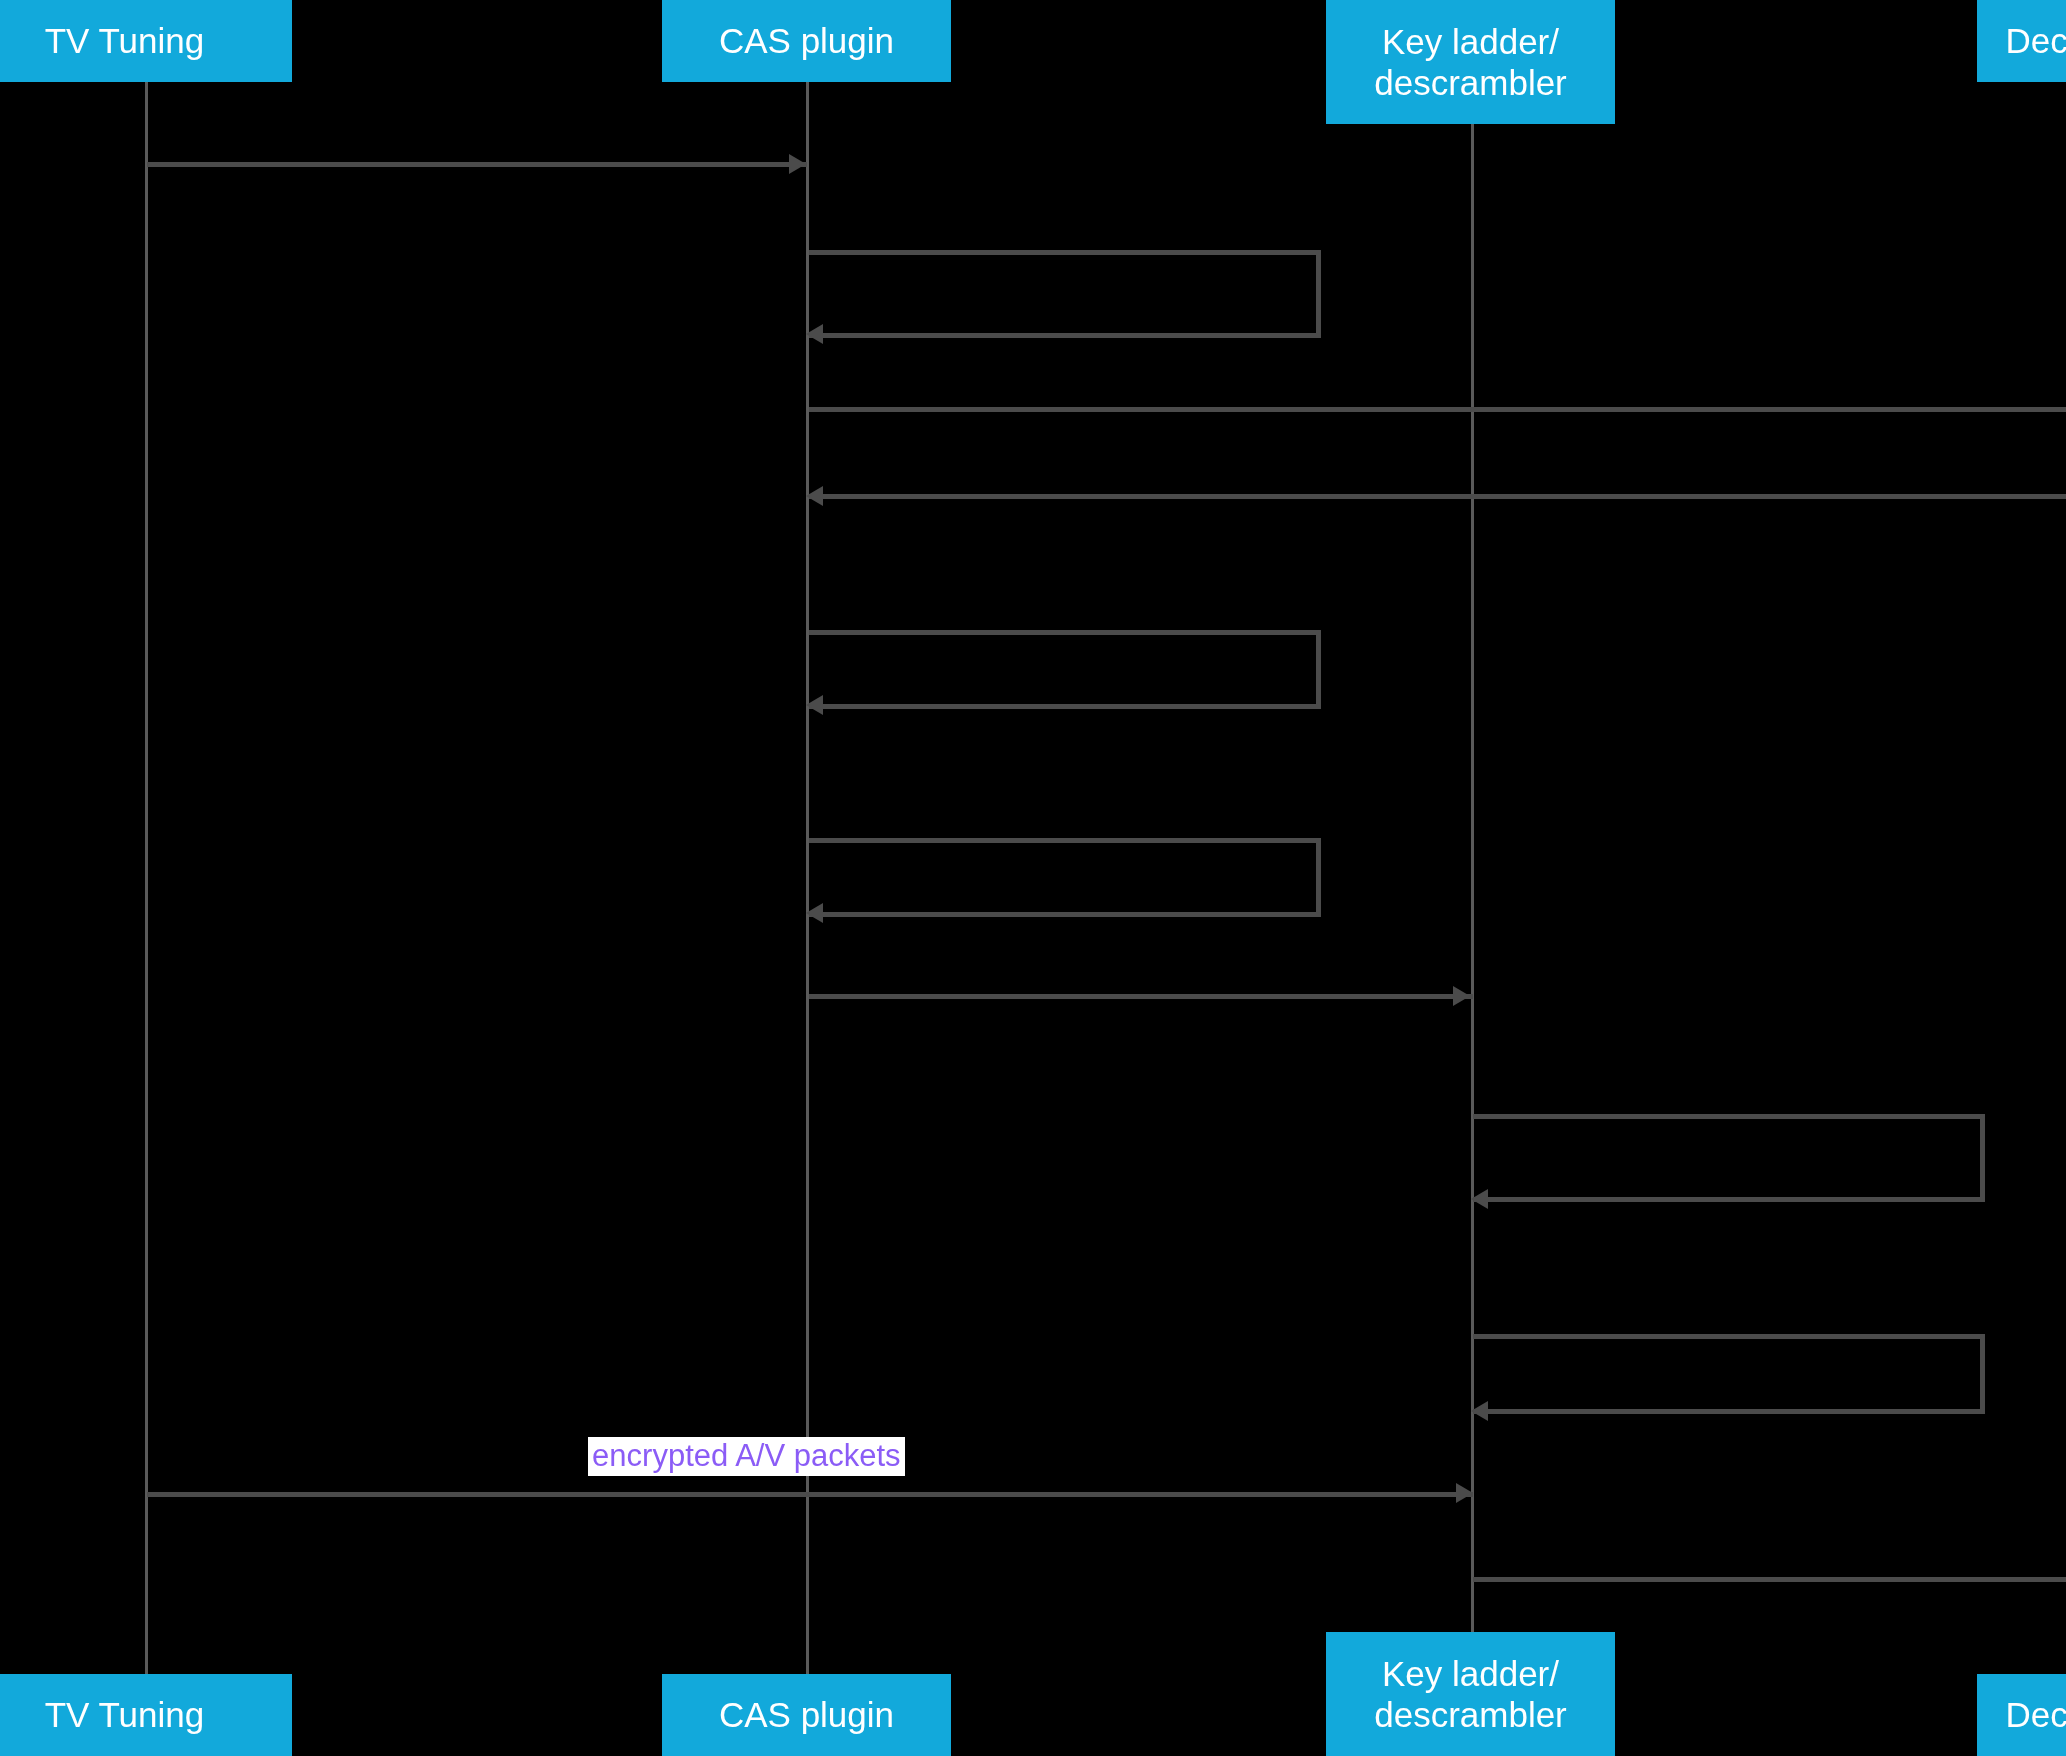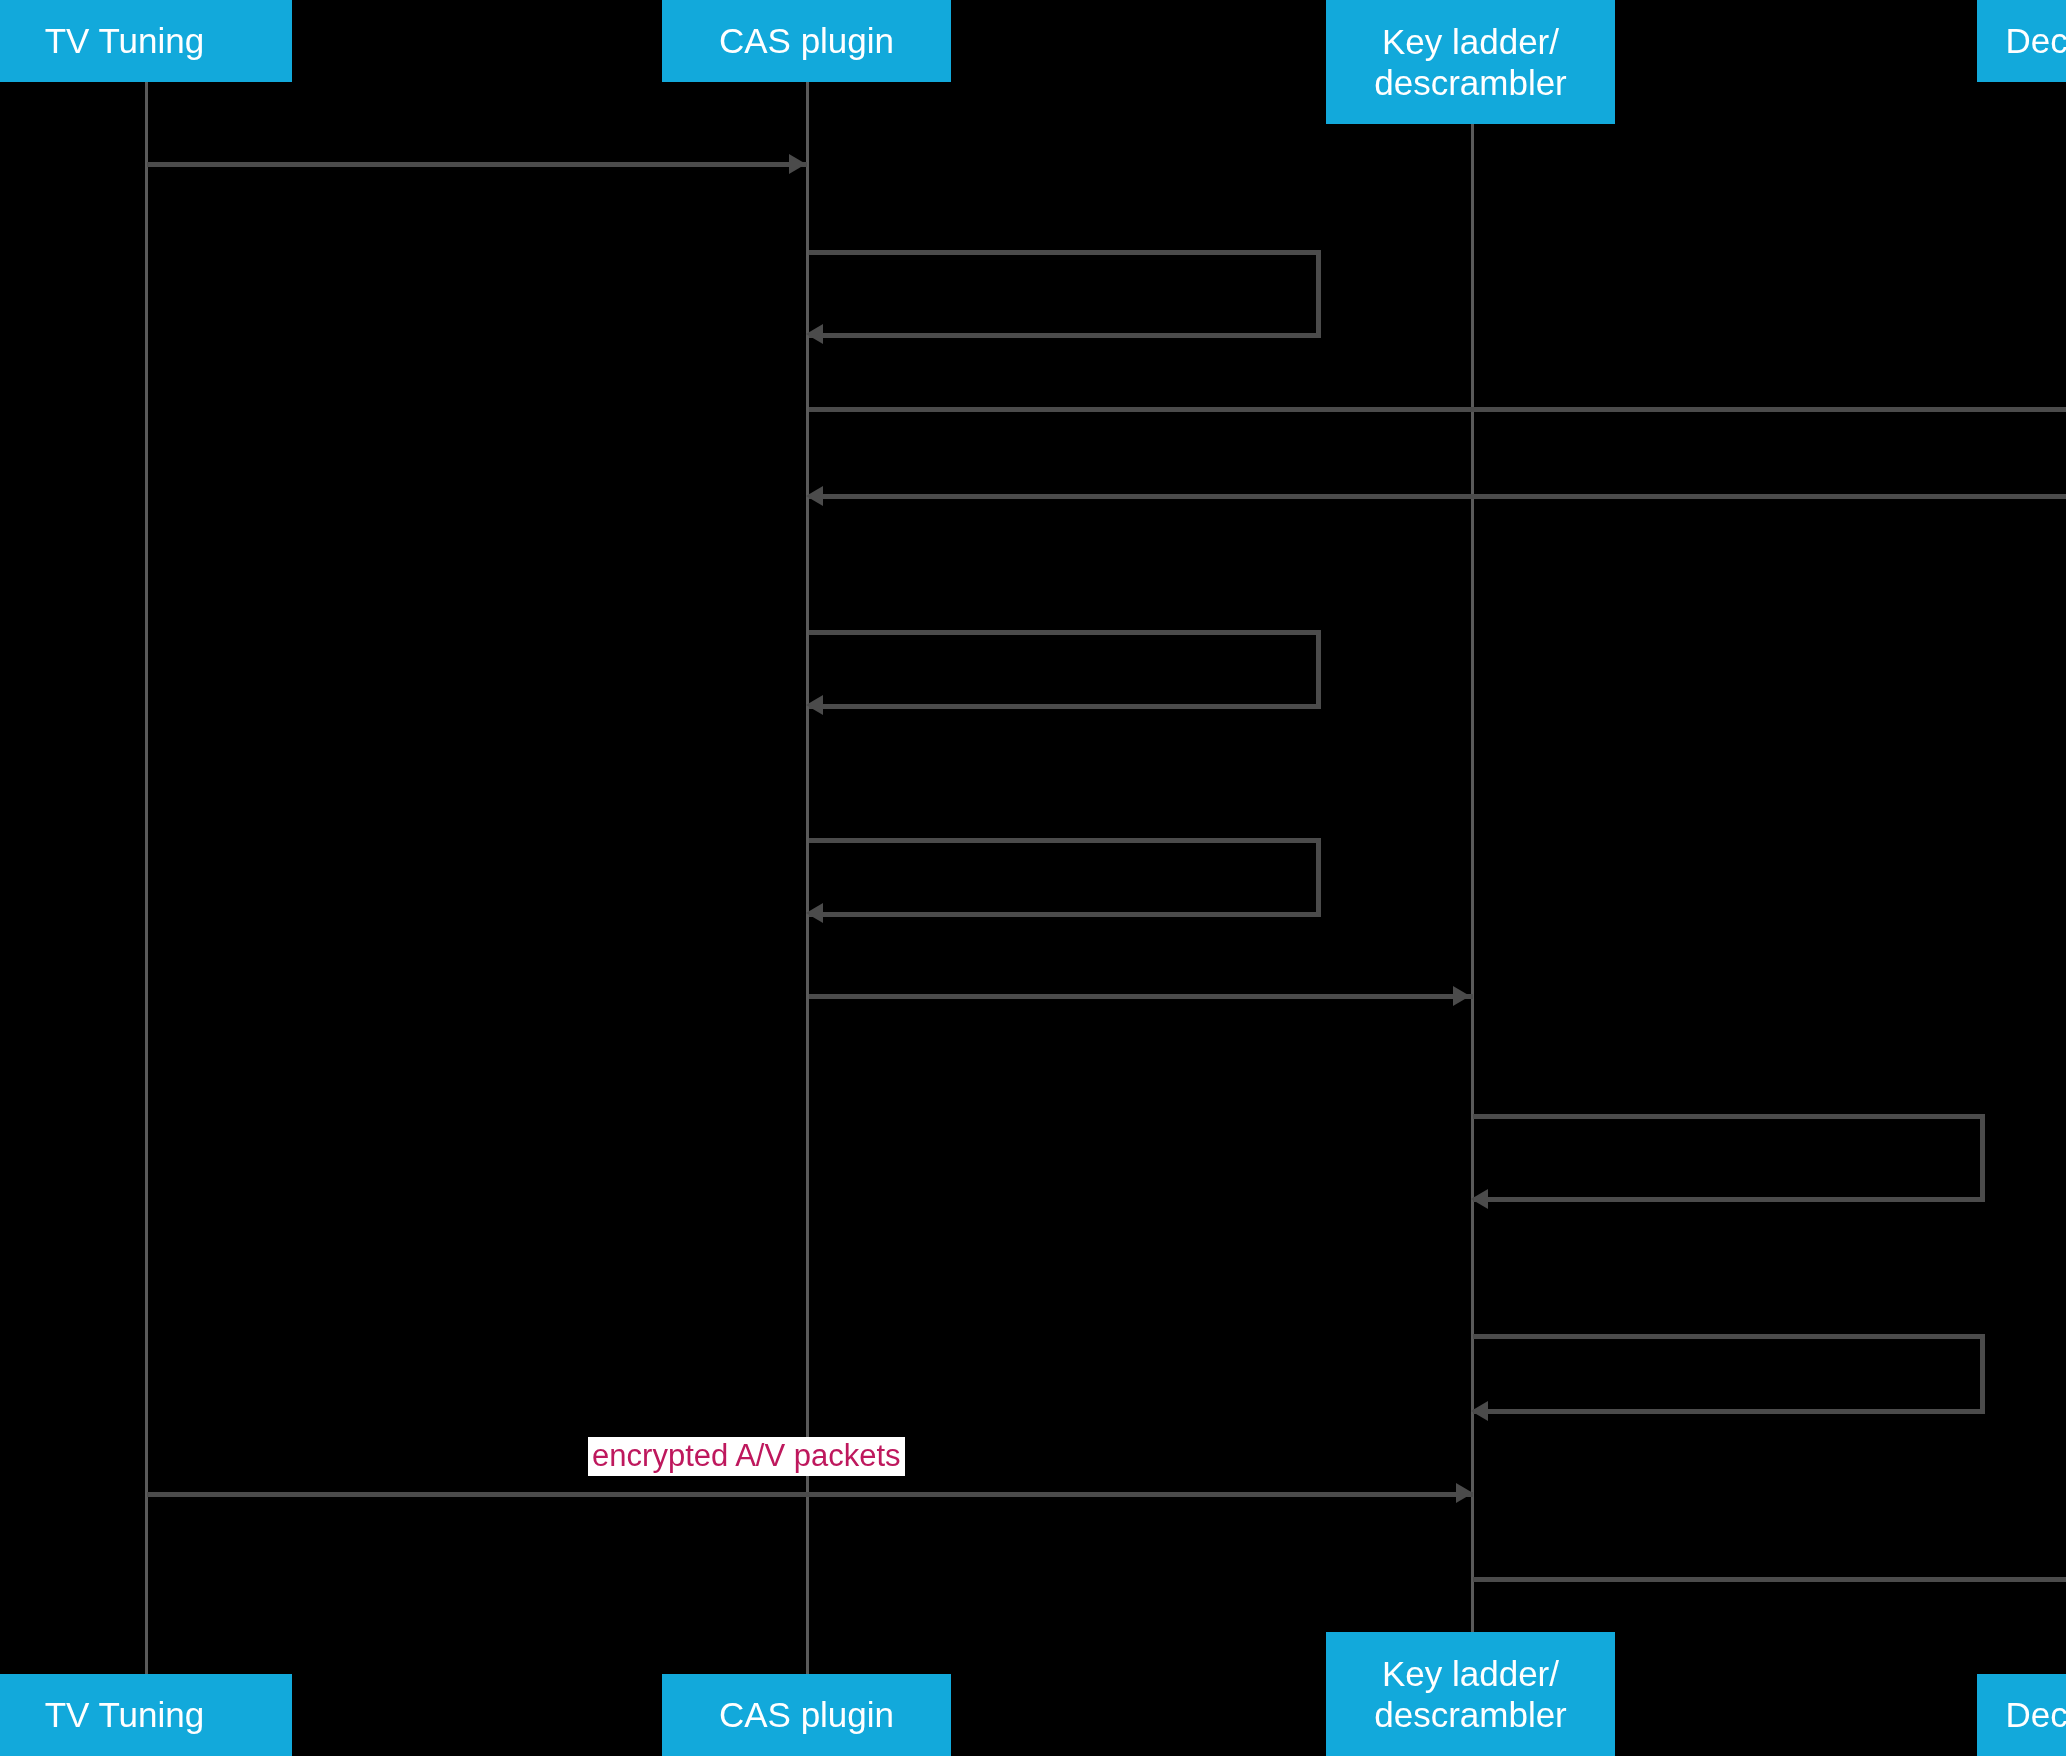--- a/index.html
+++ b/index.html
@@ -48,21 +48,21 @@
     border-top:5px solid #4b4b4b;
     border-right:5px solid #4b4b4b;
     border-bottom:5px solid #4b4b4b;
     border-left:0;
     box-sizing:border-box;
     background:transparent;
   }
   .msglabel{
     position:absolute;
     background:#ffffff;
-    color:#be185d;
+    color:#8b5cf6;
     font-size:31px;
     line-height:1.05;
     padding:2.5px 4.1px 4.1px 4.1px;
     white-space:nowrap;
     box-sizing:border-box;
   }
 </style>
 </head>
 <body>
 

